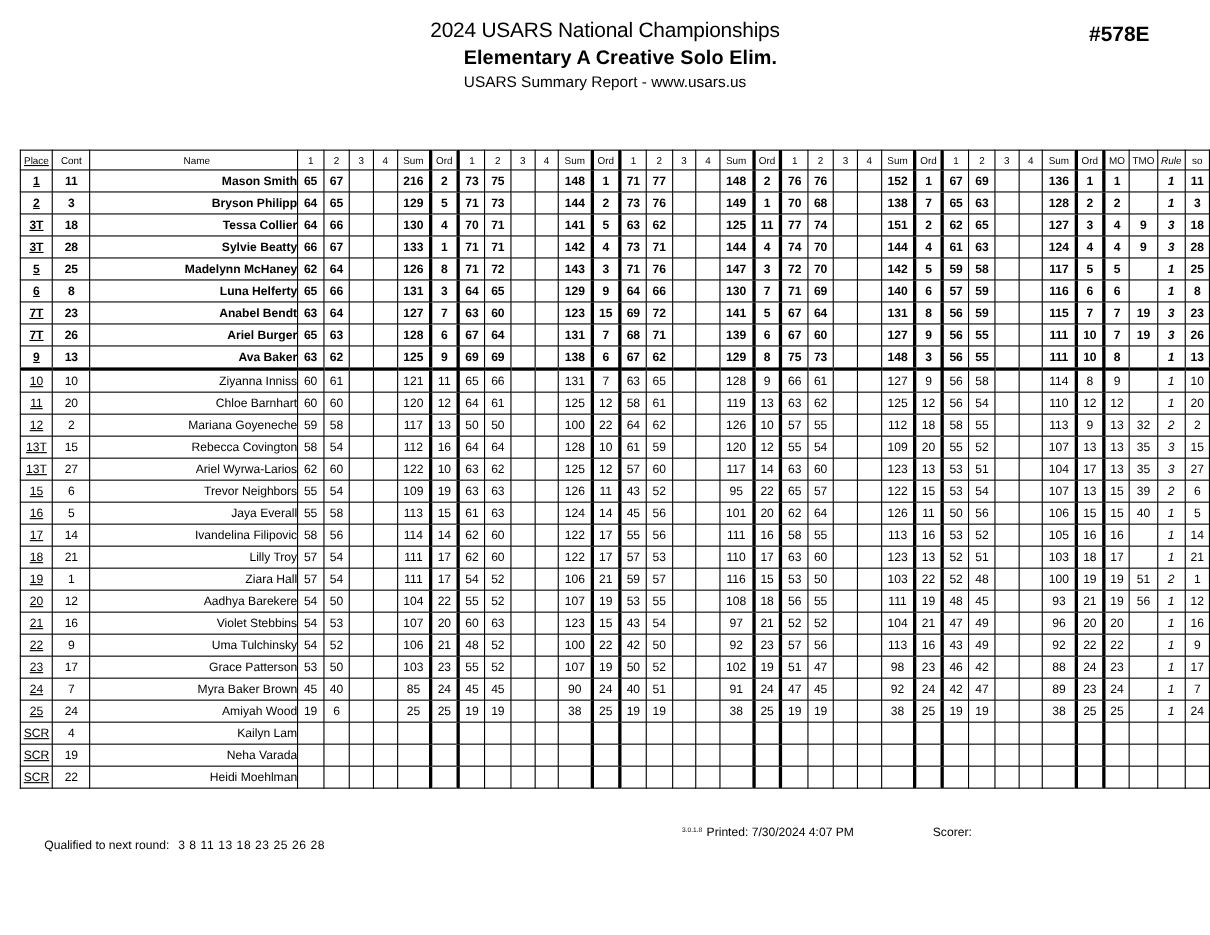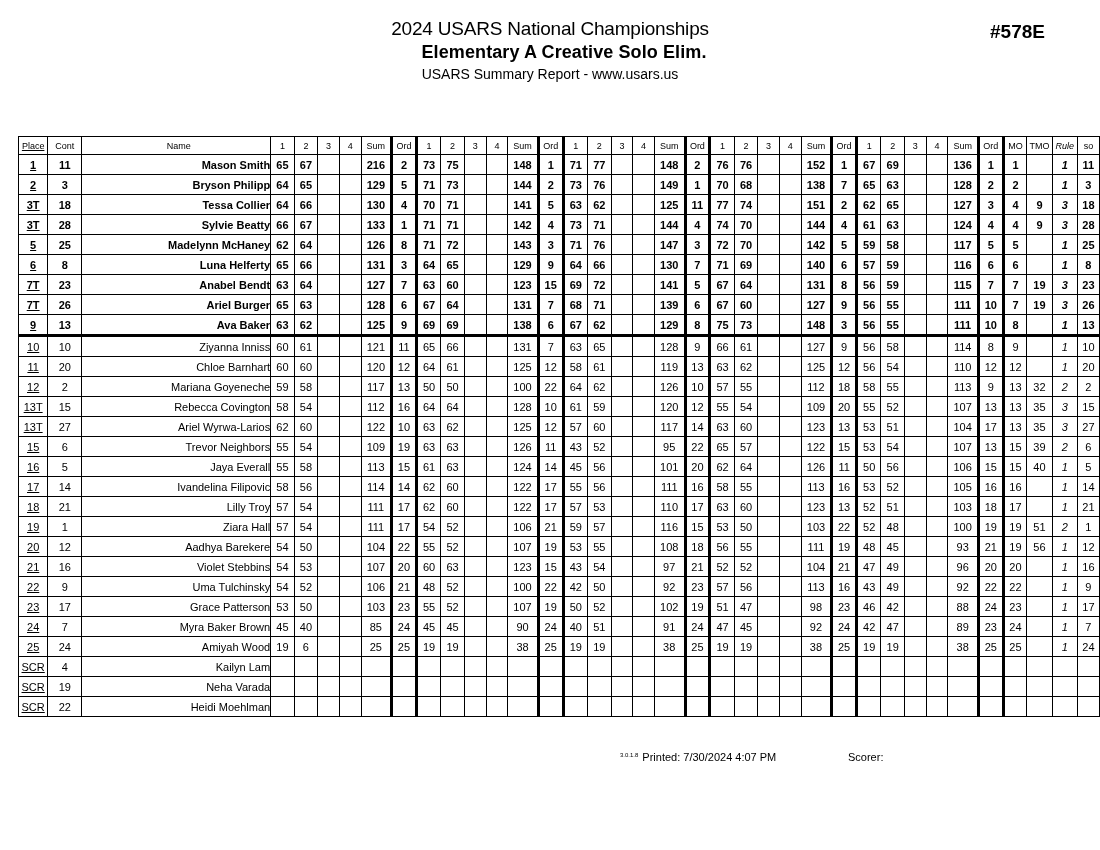--- a/index.html
+++ b/index.html
@@ -1313,17 +1313,20 @@
           <td class="c-mo"></td>
           <td class="c-tmo"></td>
           <td class="c-rule"></td>
           <td class="c-so"></td>
         </tr>
       </tbody>
   </table>
 </div>
 
 <div id="footer">
+  <div id="qualified-note">
+    <span id="qualified-label">Qualified to next round:</span><span id="qualified-list">3 8 11 13 18 23 25 26 28</span>
+  </div>
   <div id="printed-block">
     <span id="version-tag">3.0.1.8</span><span>Printed:  7/30/2024  4:07 PM</span>
   </div>
   <div id="scorer-block">Scorer:</div>
 </div>
 
 </body></html>

